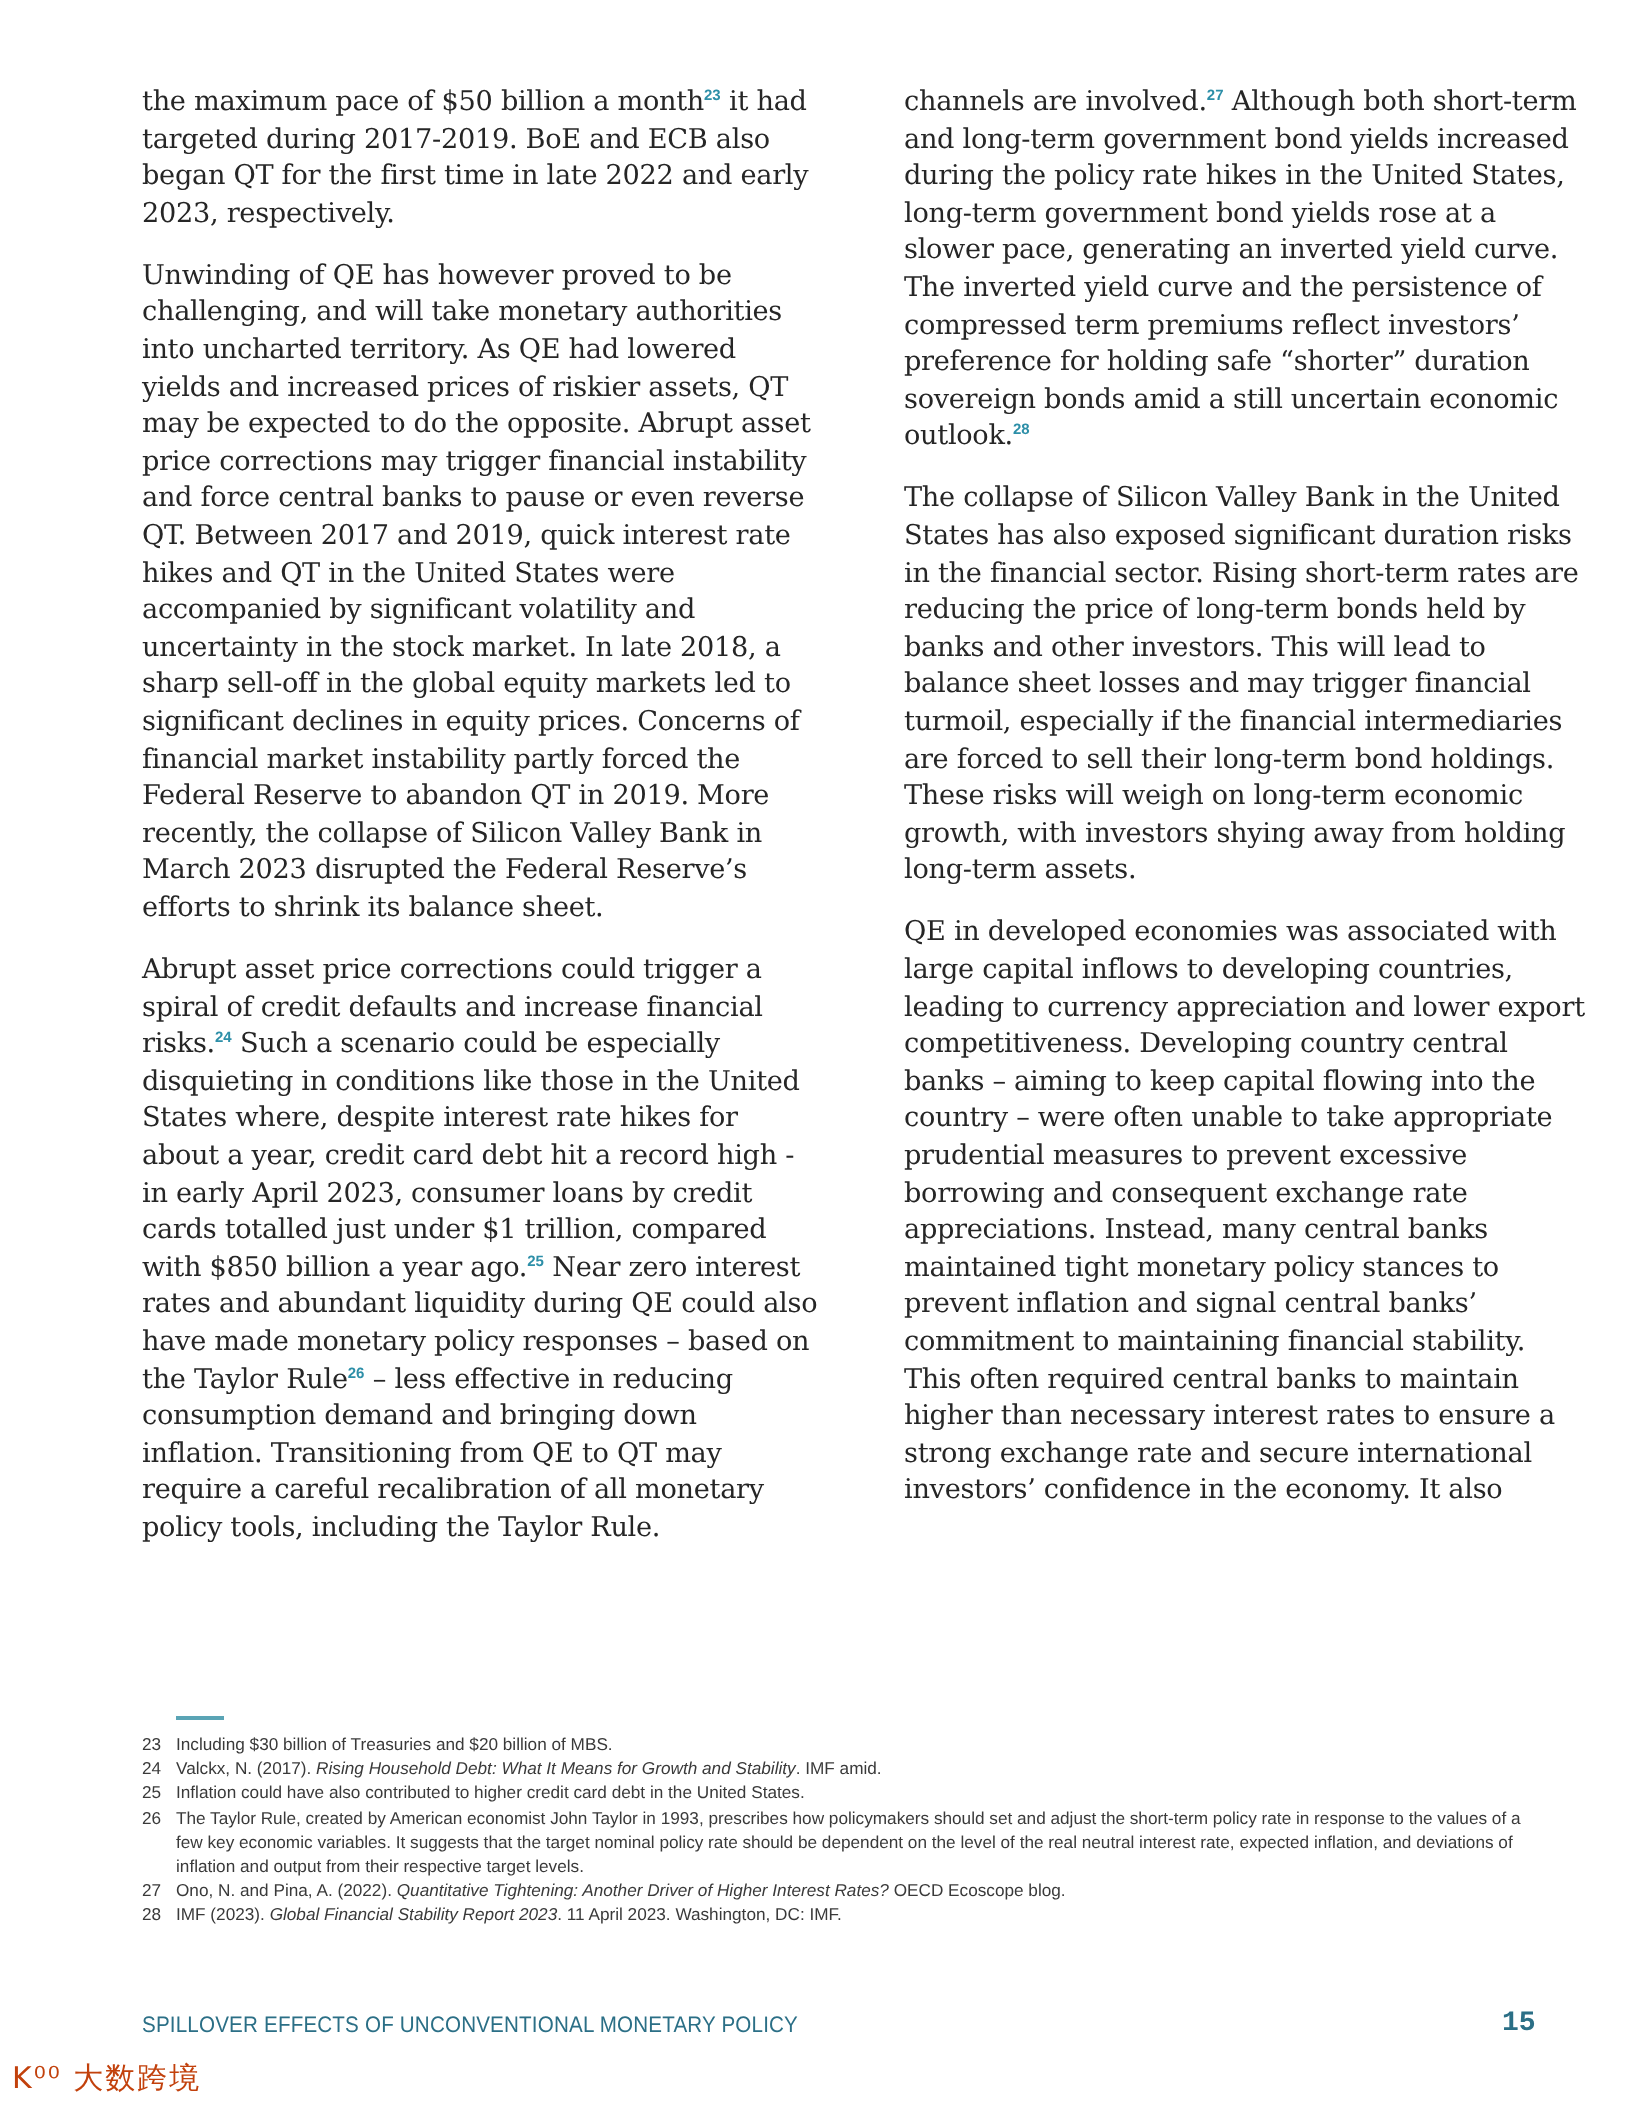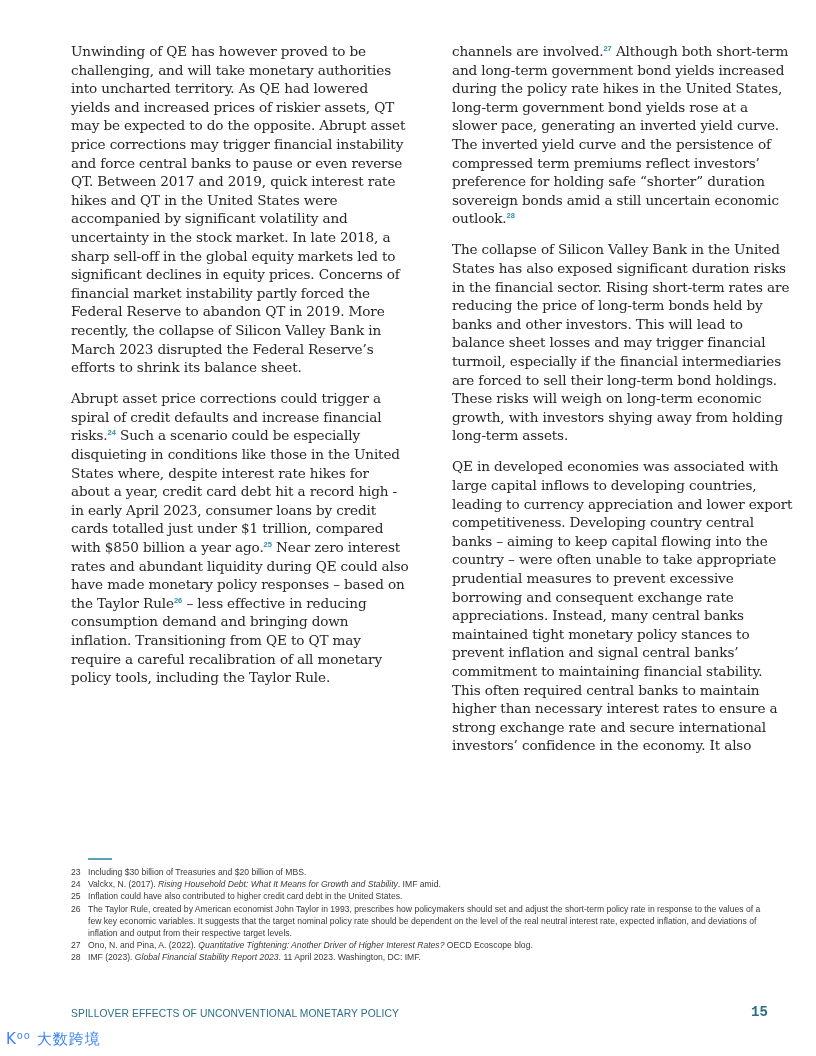--- a/index.html
+++ b/index.html
@@ -11,26 +11,27 @@
   sup.fn { font-family: "Liberation Sans", sans-serif; font-size: 7.5px; font-weight: bold; color: #2d8fa8; vertical-align: 5px; line-height: 0; letter-spacing: 0; }
   h2.section-title { font-family: "DejaVu Serif", "Liberation Serif", serif; font-weight: bold; font-size: 20px; line-height: 24px; color: #1c1c1c; margin: 30px 0 8px 0; letter-spacing: -0.3px; }
   .fn-rule { position: absolute; left: 88px; top: 858px; width: 24px; height: 2px; background: #5aa4b5; }
   .footnotes { position: absolute; left: 71px; top: 866px; width: 700px; font-family: "Liberation Sans", sans-serif; font-size: 8.6px; line-height: 12.2px; color: #3a3a3a; }
   .fn-item { display: flex; }
   .fn-num { width: 17px; flex: 0 0 17px; }
   .fn-text { flex: 1; }
   .fn-text em { }
   .footer-title { position: absolute; left: 71px; top: 1007px; font-family: "Liberation Sans", sans-serif; font-size: 11.2px; color: #2b6f86; letter-spacing: 0.1px; transform: scaleX(0.92); transform-origin: left; }
   .page-number { position: absolute; left: 751px; top: 1004px; font-family: Liberation Mono, monospace; font-weight: bold; font-size: 14px; color: #2b6f86; }
-  .watermark { position: absolute; left: 6px; top: 1030px; font-family: "DejaVu Sans", sans-serif; font-size: 15px; color: #3b82f6; letter-spacing: 1px; }
+  .watermark { position: absolute; left: 6px; top: 1030px; font-family: "DejaVu Sans", sans-serif; font-size: 15px; color: #c2410c; letter-spacing: 1px; }
 </style>
 </head>
 <body>
 
 <div class="col col-left">
+  <p><span>the maximum pace of $50 billion a month</span><sup class="fn">23</sup><span> it had targeted during 2017-2019. BoE and ECB also began QT for the first time in late 2022 and early 2023, respectively.</span></p>
   <p>Unwinding of QE has however proved to be challenging, and will take monetary authorities into uncharted territory. As QE had lowered yields and increased prices of riskier assets, QT may be expected to do the opposite. Abrupt asset price corrections may trigger financial instability and force central banks to pause or even reverse QT. Between 2017 and 2019, quick interest rate hikes and QT in the United States were accompanied by significant volatility and uncertainty in the stock market. In late 2018, a sharp sell-off in the global equity markets led to significant declines in equity prices. Concerns of financial market instability partly forced the Federal Reserve to abandon QT in 2019. More recently, the collapse of Silicon Valley Bank in March 2023 disrupted the Federal Reserve’s efforts to shrink its balance sheet.</p>
   <p><span>Abrupt asset price corrections could trigger a spiral of credit defaults and increase financial risks.</span><sup class="fn">24</sup><span> Such a scenario could be especially disquieting in conditions like those in the United States where, despite interest rate hikes for about a year, credit card debt hit a record high - in early April 2023, consumer loans by credit cards totalled just under $1 trillion, compared with $850 billion a year ago.</span><sup class="fn">25</sup><span> Near zero interest rates and abundant liquidity during QE could also have made monetary policy responses – based on the Taylor Rule</span><sup class="fn">26</sup><span> – less effective in reducing consumption demand and bringing down inflation. Transitioning from QE to QT may require a careful recalibration of all monetary policy tools, including the Taylor Rule.</span></p>
 </div>
 
 <div class="col col-right">
   <p><span>channels are involved.</span><sup class="fn">27</sup><span> Although both short-term and long-term government bond yields increased during the policy rate hikes in the United States, long-term government bond yields rose at a slower pace, generating an inverted yield curve. The inverted yield curve and the persistence of compressed term premiums reflect investors’ preference for holding safe “shorter” duration sovereign bonds amid a still uncertain economic outlook.</span><sup class="fn">28</sup></p>
   <p>The collapse of Silicon Valley Bank in the United States has also exposed significant duration risks in the financial sector. Rising short-term rates are reducing the price of long-term bonds held by banks and other investors. This will lead to balance sheet losses and may trigger financial turmoil, especially if the financial intermediaries are forced to sell their long-term bond holdings. These risks will weigh on long-term economic growth, with investors shying away from holding long-term assets.</p>
   <p>QE in developed economies was associated with large capital inflows to developing countries, leading to currency appreciation and lower export competitiveness. Developing country central banks – aiming to keep capital flowing into the country – were often unable to take appropriate prudential measures to prevent excessive borrowing and consequent exchange rate appreciations. Instead, many central banks maintained tight monetary policy stances to prevent inflation and signal central banks’ commitment to maintaining financial stability. This often required central banks to maintain higher than necessary interest rates to ensure a strong exchange rate and secure international investors’ confidence in the economy. It also</p>
 </div>
 

